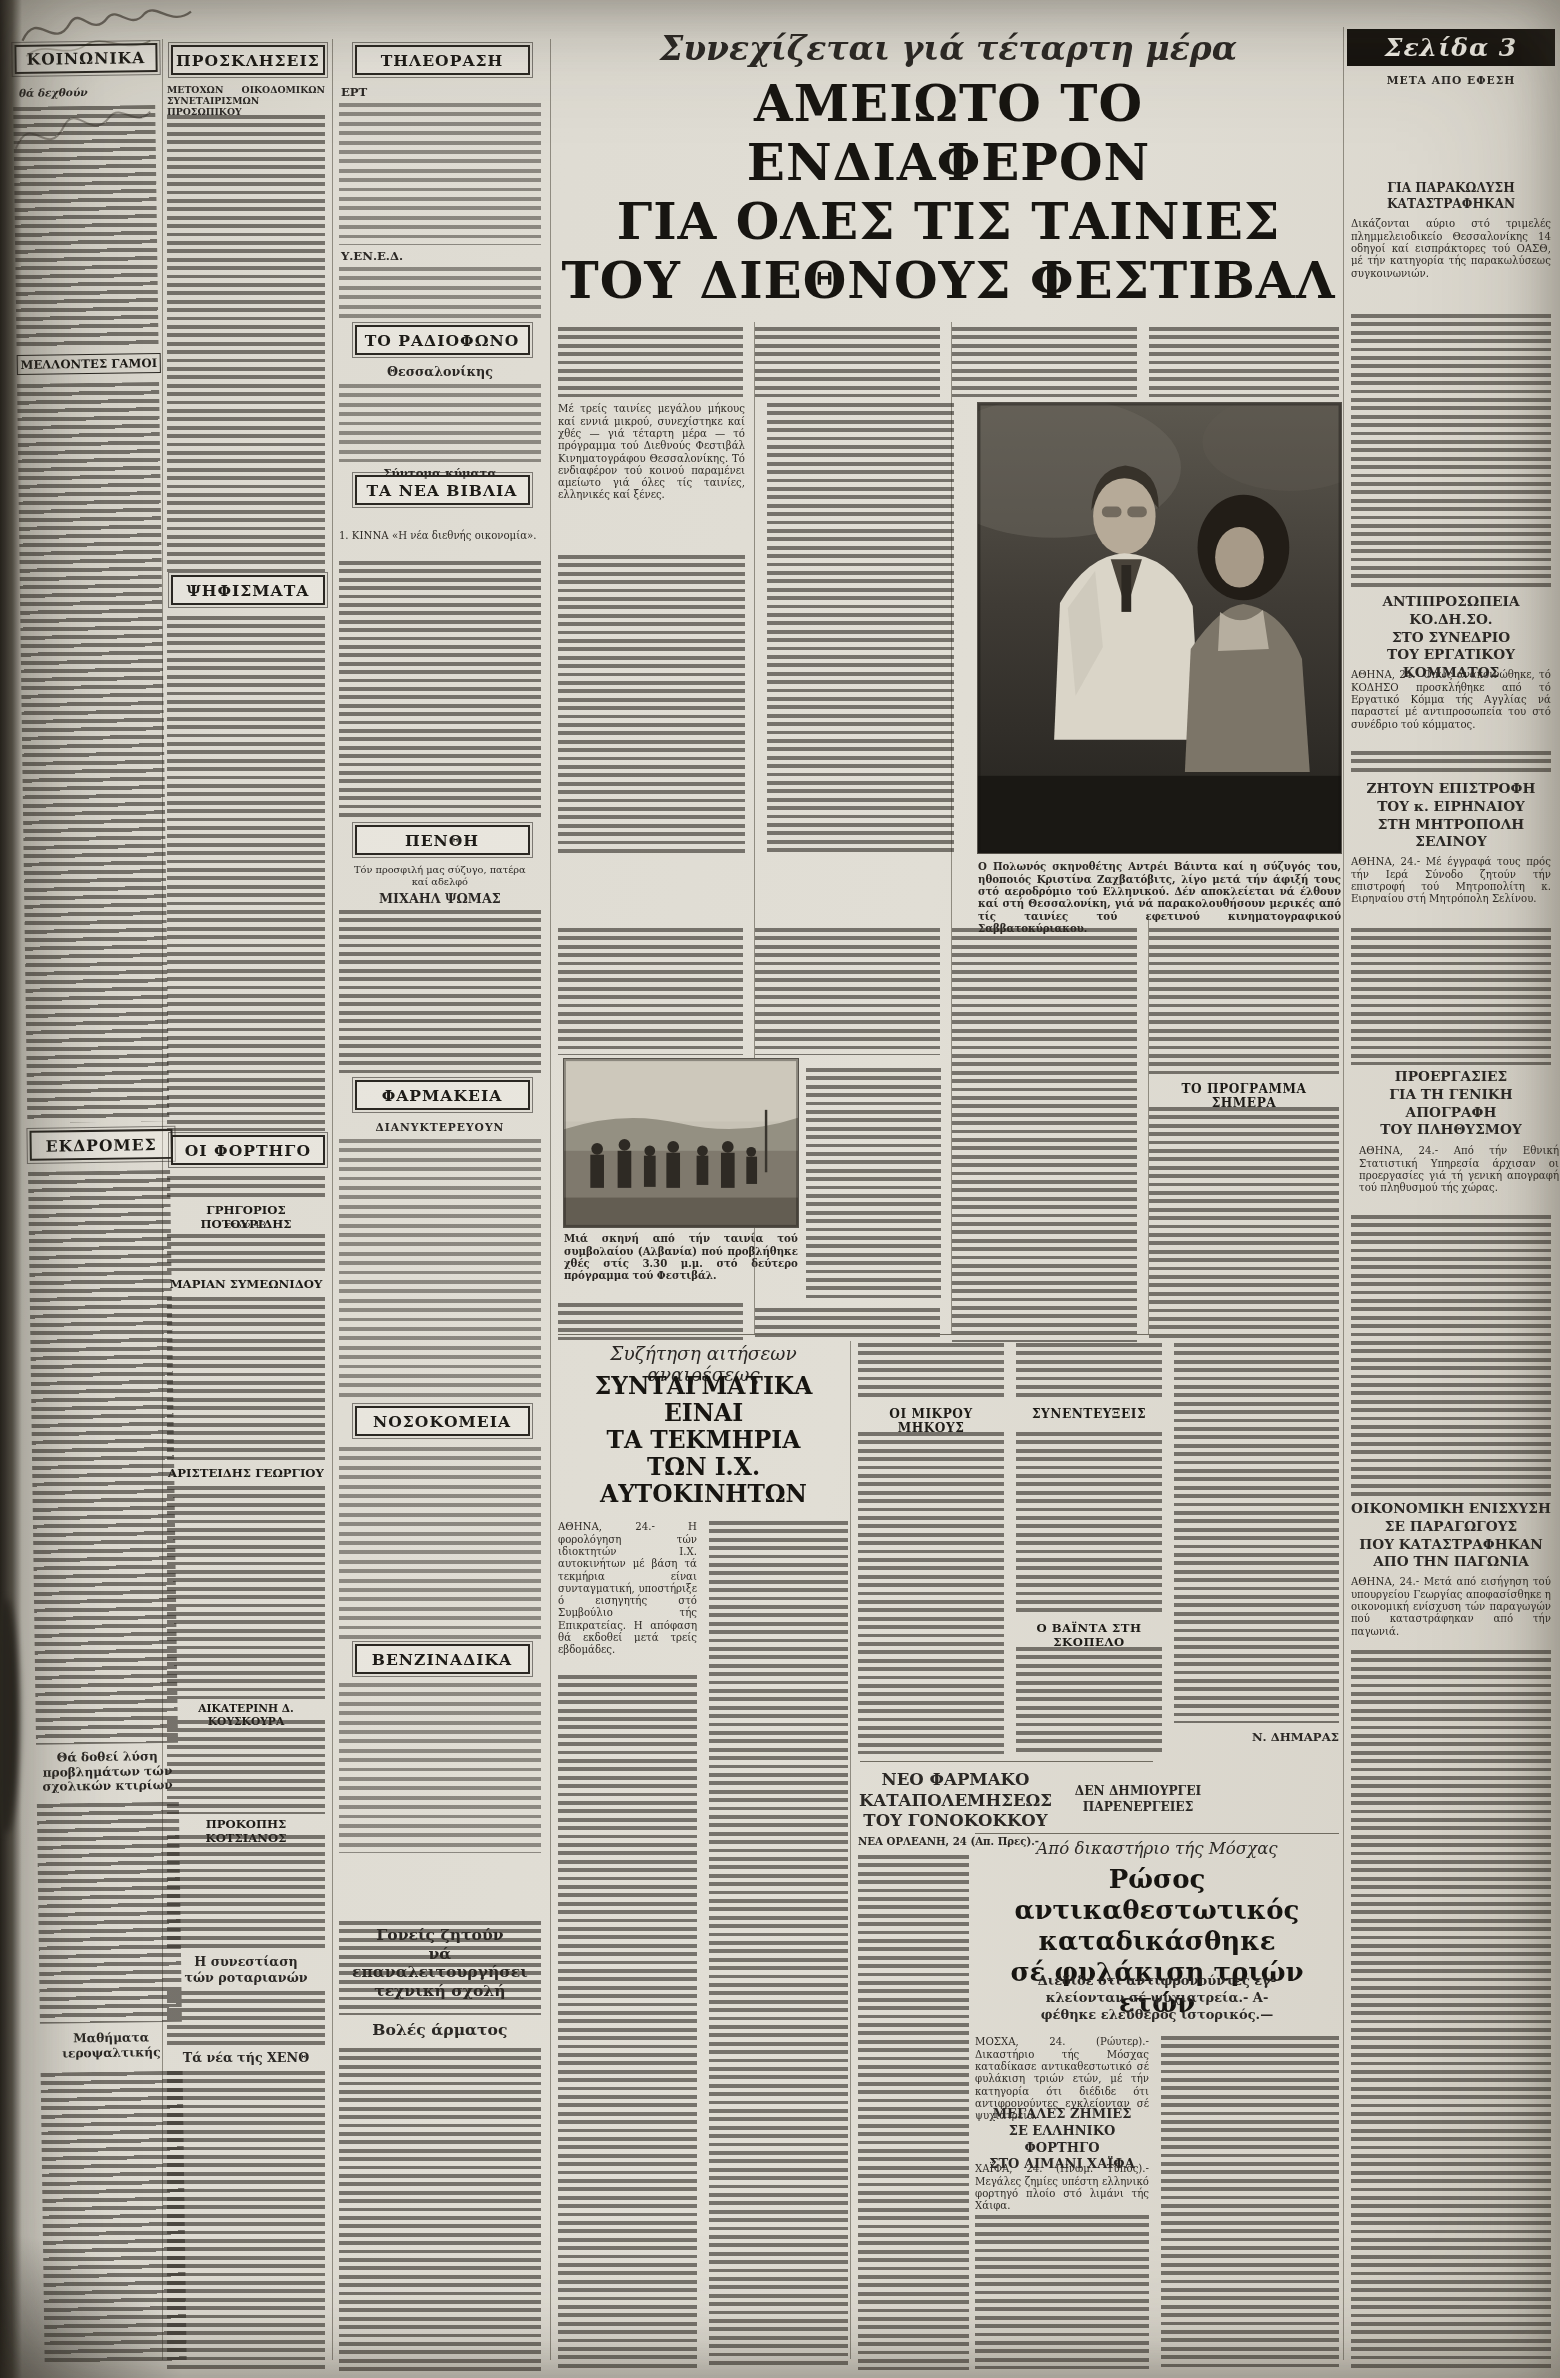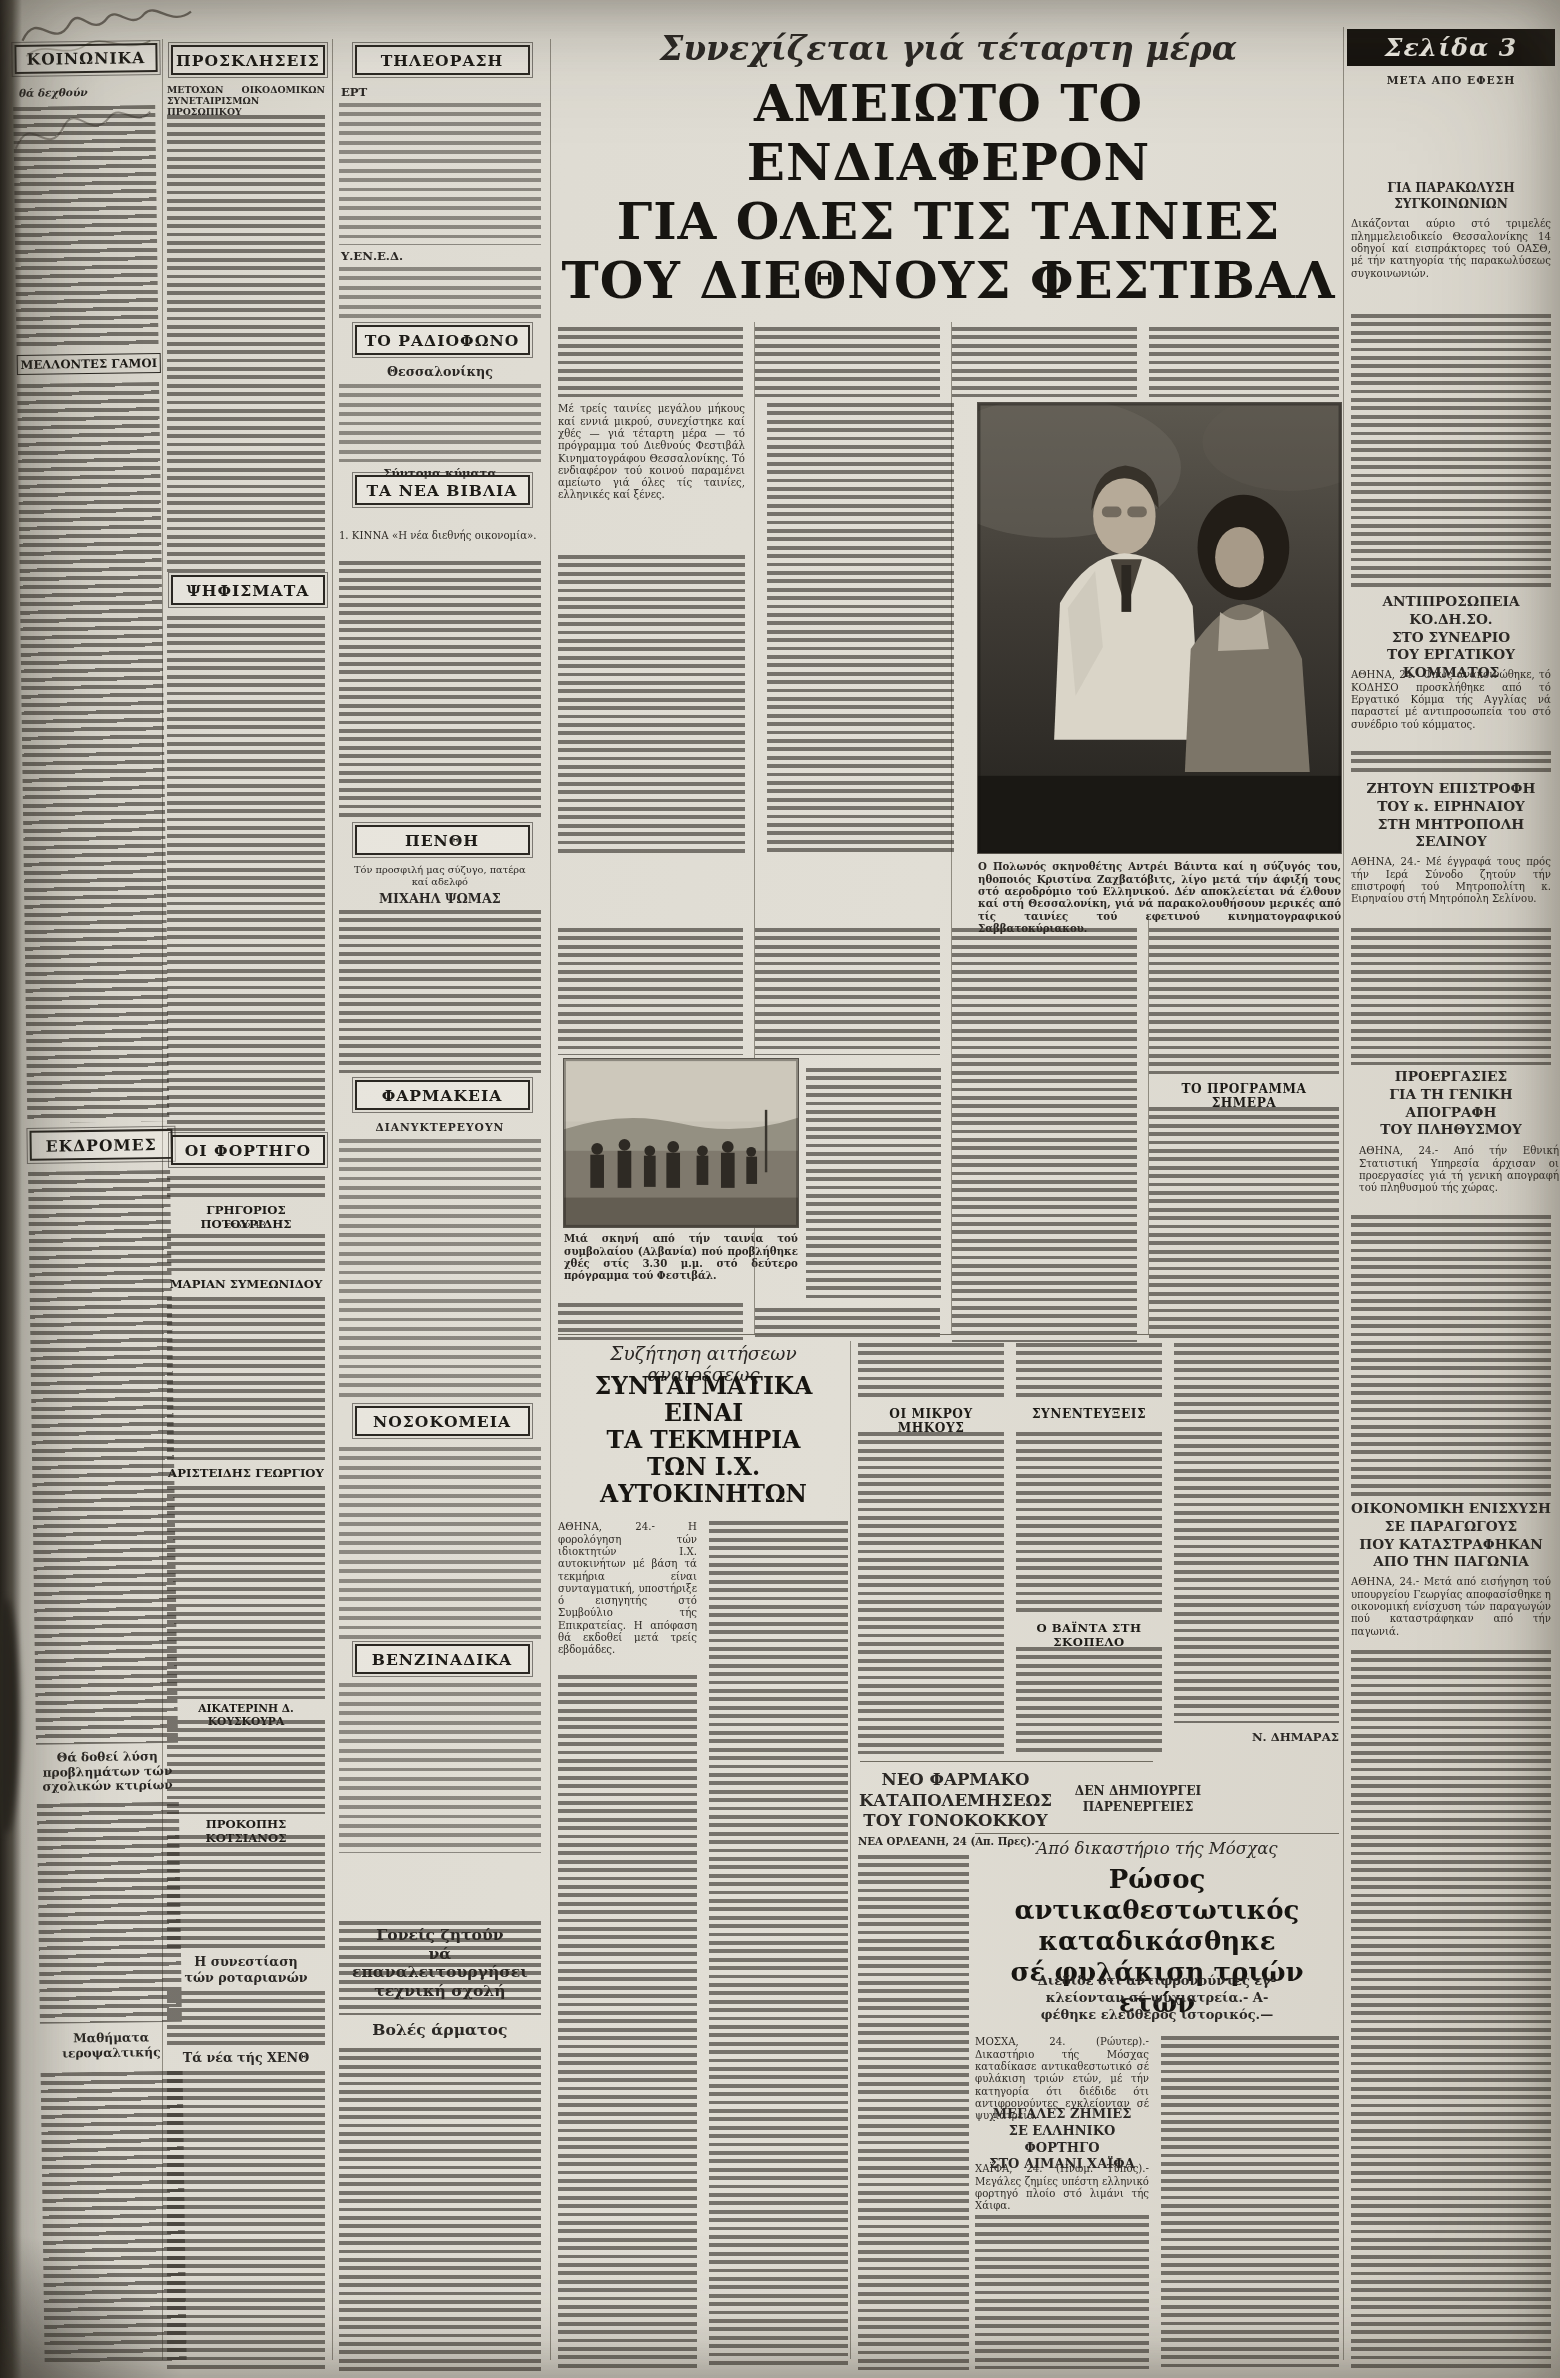--- a/index.html
+++ b/index.html
@@ -257,21 +257,21 @@
 ΣΤΟ ΛΙΜΑΝΙ ΧΑΪΦΑ</div>
     <div class="abs lead" style="left:417px;top:2140px;width:174px;height:45px;">ΧΑΪΦΑ, 24. (Ηνωμ. Τύπος).- Μεγάλες ζημίες υπέστη ελληνικό φορτηγό πλοίο στό λιμάνι τής Χάιφα.</div>
     <div class="abs sim" style="left:417px;top:2192px;width:174px;height:154px;"></div>
     <div class="abs sim" style="left:603px;top:2013px;width:178px;height:334px;"></div>
   </div>
 
   <div class="abs" style="left:1347px;top:23.4px;width:208px;height:2350px;">
     <div class="abs blackbox" style="left:0;top:5.9px;width:208px;height:37px;">Σελίδα 3</div>
     <div class="abs bold ctr" style="left:0;top:51px;width:208px;font-size:10.7px;letter-spacing:1px;">ΜΕΤΑ ΑΠΟ ΕΦΕΣΗ</div>
     <div class="abs bold ctr pre" style="left:0;top:158px;width:208px;font-size:12.2px;line-height:15.6px;">ΓΙΑ ΠΑΡΑΚΩΛΥΣΗ
-ΣΥΓΚΟΙΝΩΝΙΩΝ</div>
+ΚΑΤΑΣΤΡΑΦΗΚΑΝ</div>
     <div class="abs lead" style="left:3.9px;top:195px;width:200px;height:90px;">Δικάζονται αύριο στό τριμελές πλημμελειοδικείο Θεσσαλονίκης 14 οδηγοί καί εισπράκτορες τού ΟΑΣΘ, μέ τήν κατηγορία τής παρακωλύσεως συγκοινωνιών.</div>
     <div class="abs sim" style="left:3.9px;top:291px;width:200px;height:273px;"></div>
 
     <div class="abs bold ctr pre" style="left:0;top:570px;width:208px;font-size:13.7px;line-height:17.6px;">ΑΝΤΙΠΡΟΣΩΠΕΙΑ ΚΟ.ΔΗ.ΣΟ.
 ΣΤΟ ΣΥΝΕΔΡΙΟ
 ΤΟΥ ΕΡΓΑΤΙΚΟΥ
 ΚΟΜΜΑΤΟΣ</div>
     <div class="abs lead" style="left:3.9px;top:646px;width:200px;height:76px;">ΑΘΗΝΑ, 24.- Όπως ανακοινώθηκε, τό ΚΟΔΗΣΟ προσκλήθηκε από τό Εργατικό Κόμμα τής Αγγλίας νά παραστεί μέ αντιπροσωπεία του στό συνέδριο τού κόμματος.</div>
     <div class="abs sim" style="left:3.9px;top:728px;width:200px;height:25px;"></div>
 

